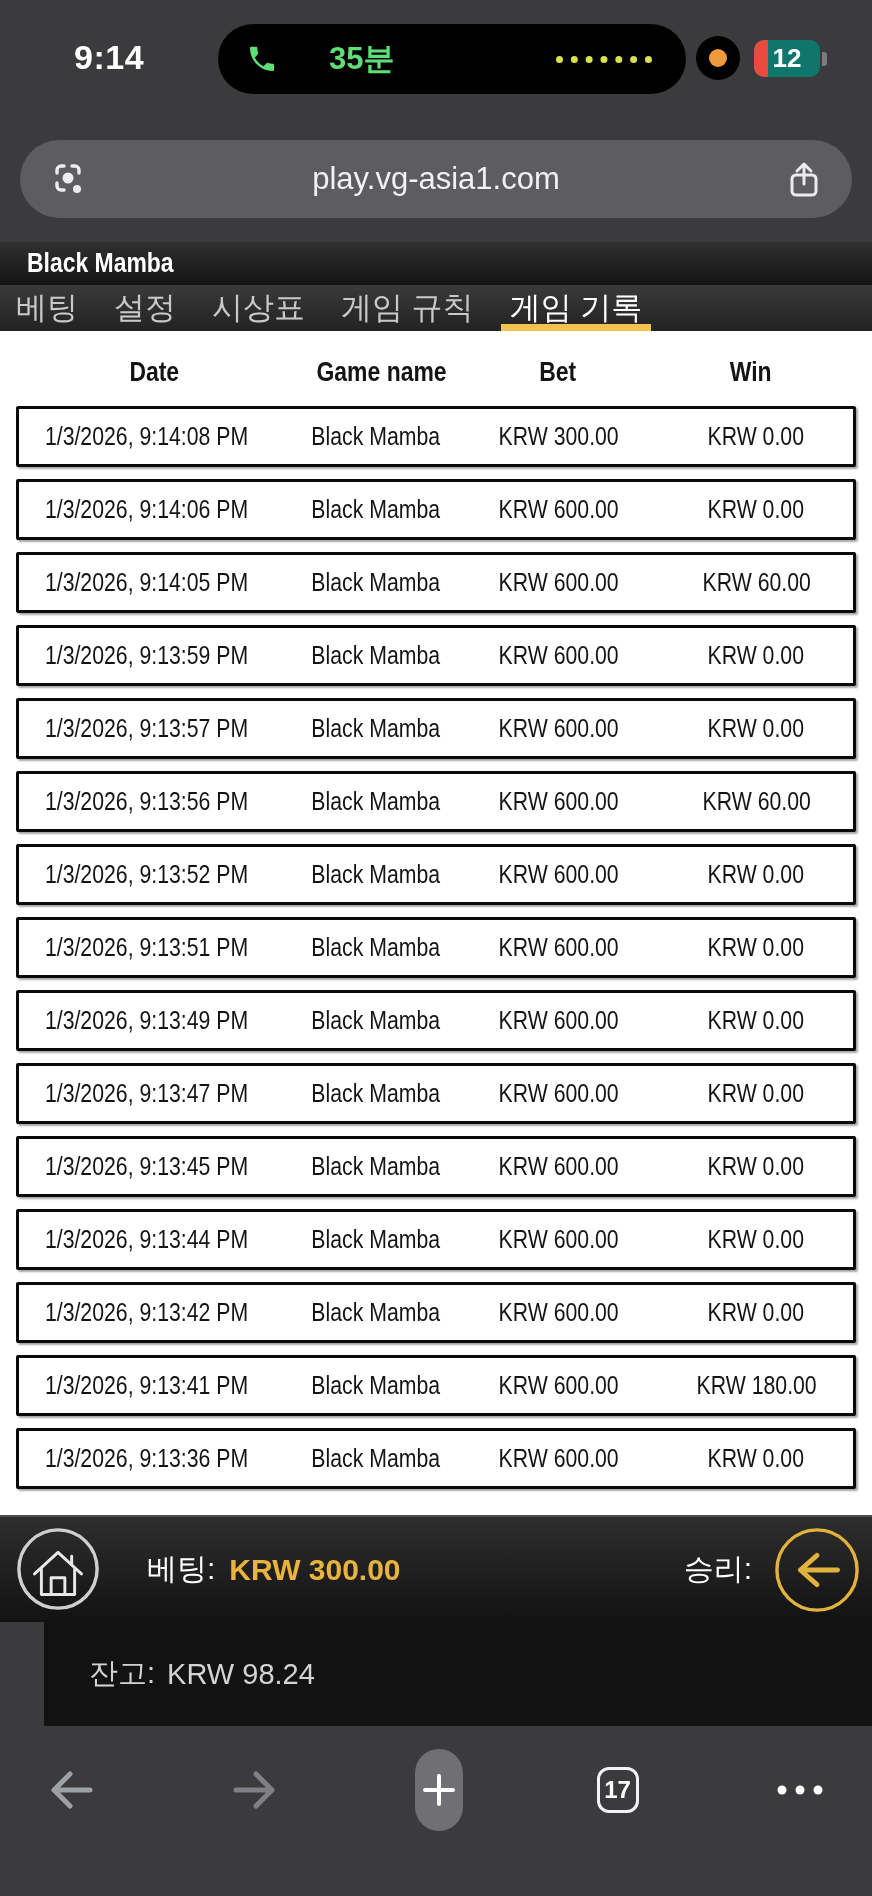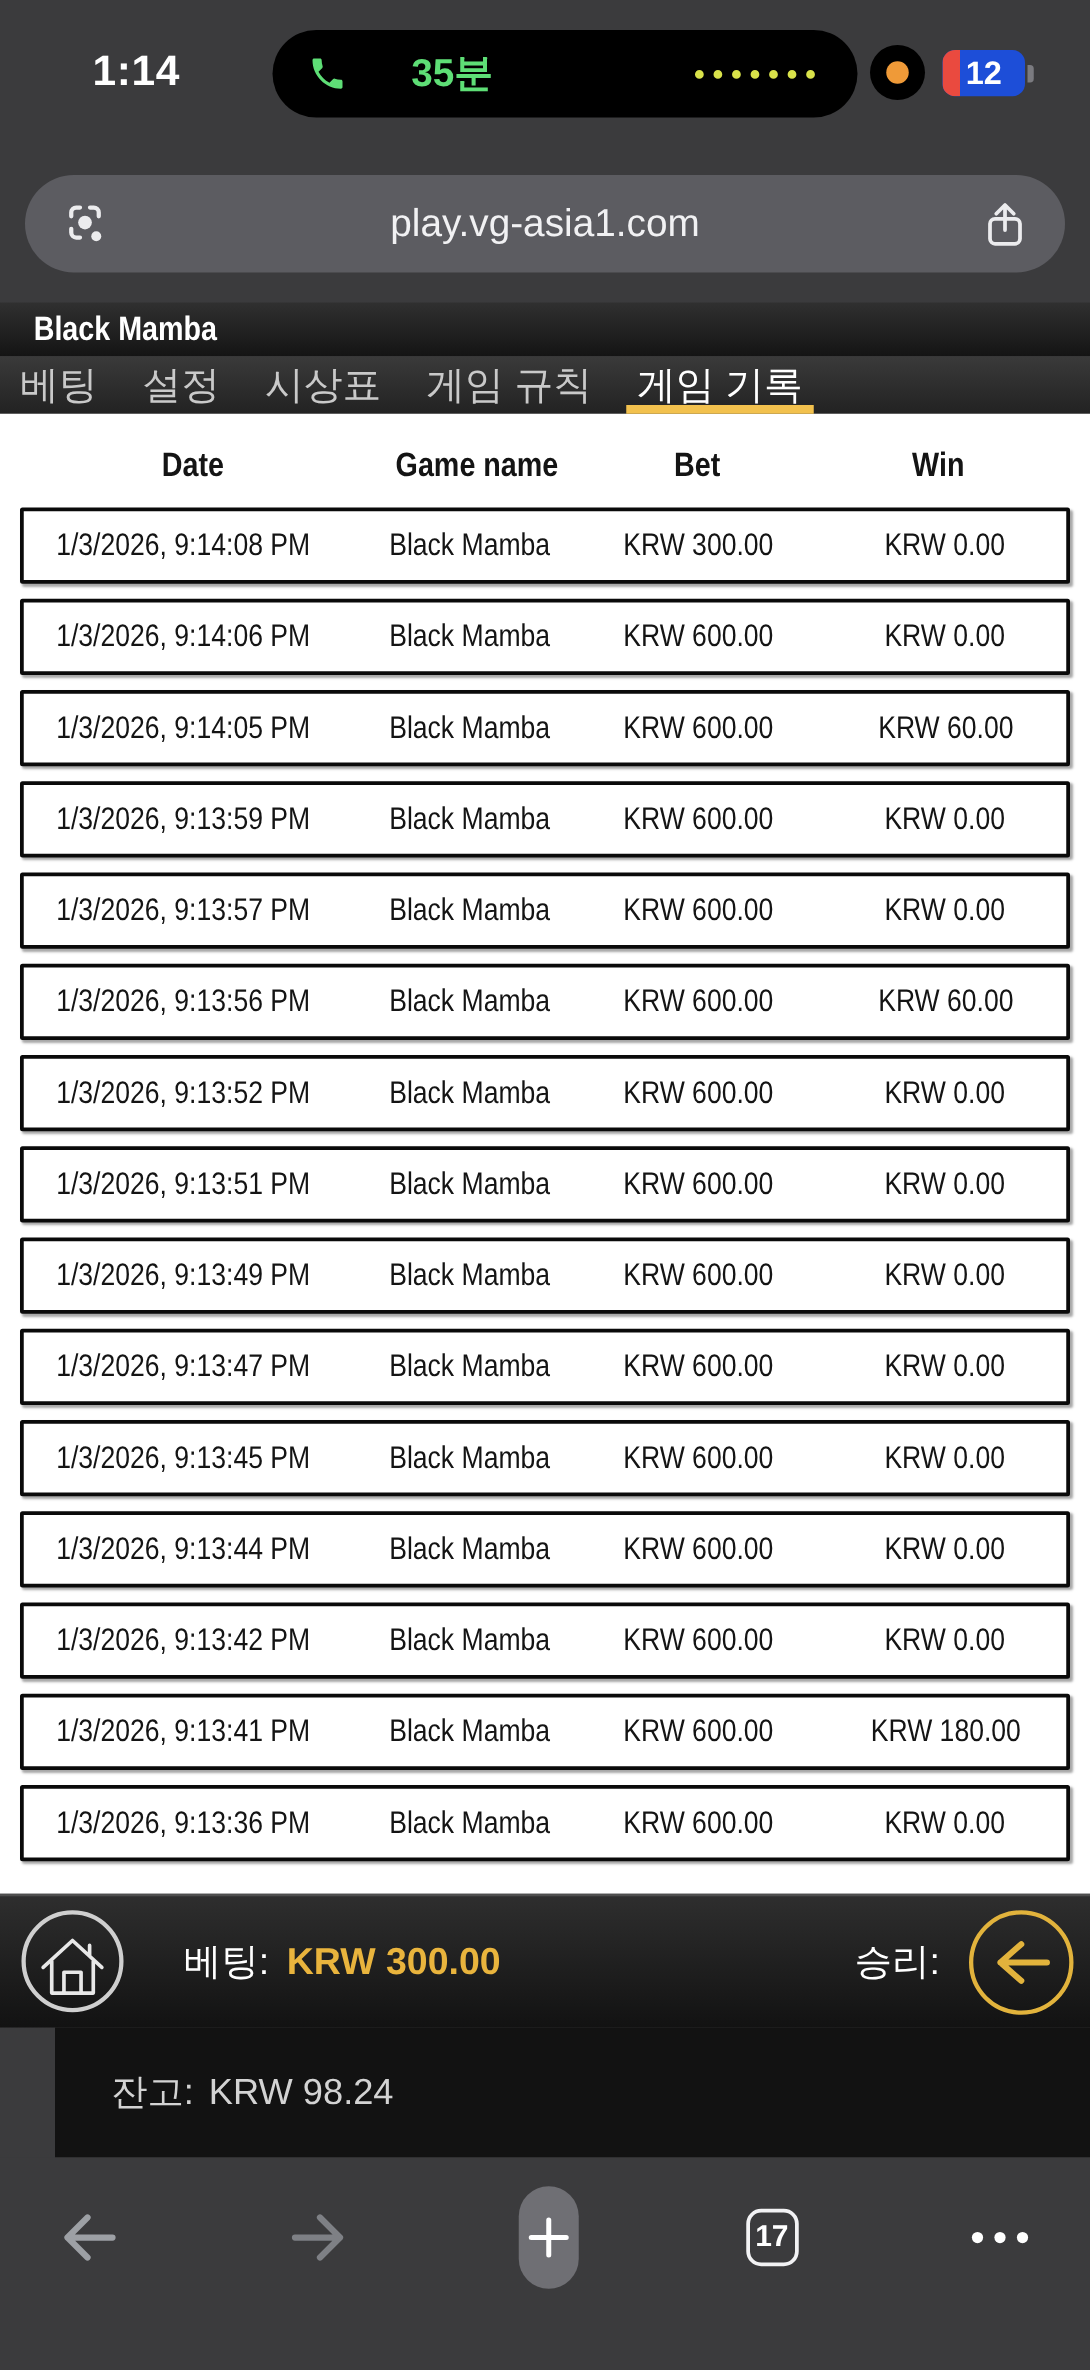--- a/index.html
+++ b/index.html
@@ -24,21 +24,21 @@
   .island .phone-svg { width:32px; height:32px; margin-right:14px; }
   .call-dur { font-size:31px; font-weight:bold; color:#5ede76; }
   .wave { margin-left:auto; width:96px; height:0; border-top:7px dotted #d9e24a; margin-right:6px; }
   .mic-dot {
     position:absolute; left:696px; top:36px; width:44px; height:44px; background:#000;
     border-radius:50%; display:flex; align-items:center; justify-content:center;
   }
   .mic-dot i { width:18px; height:18px; border-radius:50%; background:#ef9a38; }
   .battery { position:absolute; left:754px; top:40px; display:flex; align-items:center; }
   .bat-body {
-    position:relative; width:66px; height:37px; background:#1d4ed8; border-radius:10px;
+    position:relative; width:66px; height:37px; background:#0f766e; border-radius:10px;
     overflow:hidden; display:flex; align-items:center; justify-content:center;
   }
   .bat-red { position:absolute; left:0; top:0; bottom:0; width:14px; background:#ea4a3f; }
   .bat-num { position:relative; font-size:26px; font-weight:bold; color:#fff; }
   .bat-nub { width:5px; height:14px; background:#7b7b80; border-radius:0 3px 3px 0; margin-left:2px; }
 
   
   #url-row { height:132px; position:relative; }
   .omnibox {
     position:absolute; left:20px; top:30px; width:832px; height:78px;
@@ -96,21 +96,21 @@
   .tab-counter {
     width:42px; height:46px; border:3.5px solid #f2f2f4; border-radius:12px;
     display:flex; align-items:center; justify-content:center;
     font-size:24px; font-weight:bold; color:#fff;
   }
 </style>
 </head>
 <body>
 
 <div id="status-bar">
-  <span class="time">1:14</span>
+  <span class="time">9:14</span>
 
   <div class="island">
     <svg class="phone-svg" viewBox="0 0 24 24">
       <path fill="#5ede76" d="M6.6 10.8c1.4 2.8 3.8 5.2 6.6 6.6l2.2-2.2c.3-.3.7-.4 1-.2 1.1.4 2.3.6 3.6.6.6 0 1 .4 1 1V20c0 .6-.4 1-1 1C10.8 21 3 13.2 3 3.9c0-.6.4-1 1-1h3.5c.6 0 1 .4 1 1 0 1.2.2 2.4.6 3.6.1.3 0 .7-.2 1l-2.3 2.3z"></path>
     </svg>
     <span class="call-dur">35분</span>
     <span class="wave"></span>
   </div>
 
   <div class="mic-dot">

